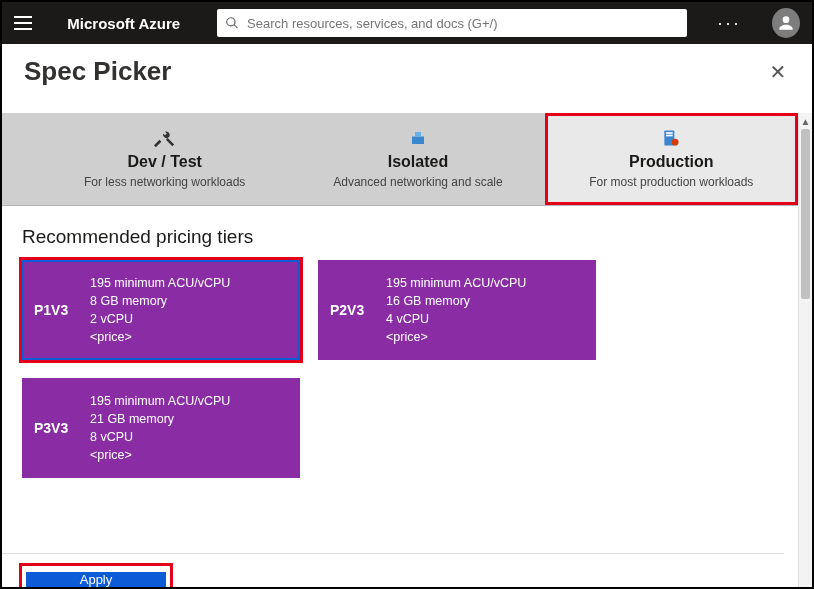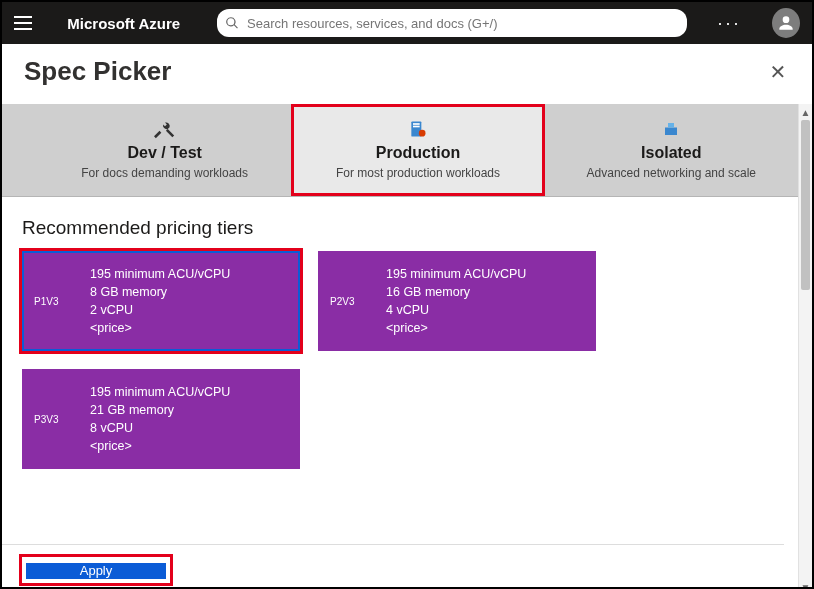--- a/index.html
+++ b/index.html
@@ -19,21 +19,21 @@
   .menu-btn {
     width: 24px; height: 24px;
     display: flex; flex-direction: column; justify-content: center; gap: 4px;
     margin-right: 16px; cursor: pointer;
   }
   .menu-btn span { display:block; height:2px; background:#fff; width:18px; }
   .brand { font-size: 15px; font-weight:600; margin-right: 22px; white-space:nowrap; }
   .searchwrap {
     flex: 0 0 470px;
     background:#fff;
-    border-radius:12px;
+    border-radius:2px;
     height:28px;
     display:flex;
     align-items:center;
     padding:0 8px;
     color:#666;
   }
   .searchwrap svg { width:14px;height:14px;fill:#666;margin-right:8px;flex:none; }
   .searchwrap input {
     border:none;outline:none;flex:1;font-size:13px;color:#333;background:transparent;
   }
@@ -41,21 +41,21 @@
   .more-btn { color:#fff; font-size:18px; letter-spacing:2px; margin-right:16px; cursor:pointer; }
   .avatar {
     width:30px;height:30px;border-radius:50%;background:#7d7d7d;
     display:flex;align-items:center;justify-content:center;
   }
   .avatar svg{width:20px;height:20px;fill:#fff;}
 
   
   .blade-header {
     display:flex;align-items:center;justify-content:space-between;
-    padding: 12px 22px 17px 22px;
+    padding: 12px 22px 26px 22px;
   }
   .blade-header h1 { font-size:26px; font-weight:600; color:#323130; }
   .close-btn { font-size:20px; color:#555; cursor:pointer; width:24px; text-align:center; }
 
   
   .content-area {
     position:relative;
     height: calc(589px - 42px - 52px - 4px);
     display:flex;
   }
@@ -105,21 +105,21 @@
     display:flex;
     align-items:center;
     padding:0 12px;
     cursor:pointer;
   }
   .tier-card.selected {
     outline:2px solid #0b5cd6;
     outline-offset:-2px;
   }
   .tier-card .sku {
-    font-weight:400; font-size:10px; width:56px;
+    font-weight:700; font-size:14px; width:56px;
   }
   .tier-card .lines { font-size:12.5px; line-height:1.45; }
   .hl-red-card { box-shadow: 0 0 0 3px #e3001b; }
 
   
   .footer {
     position:absolute;
     left:0; right:14px; bottom:0;
     border-top:1px solid #ddd;
     background:#fff;
@@ -174,44 +174,44 @@
   <div class="maincol">
 
     <div class="tabs">
       <div class="tab">
         <div class="tab-icon">
           <svg width="22" height="22" viewBox="0 0 24 24" fill="#333">
               <path d="M22 19l-7-7 2-2a4 4 0 00-5-5l2 2-2 2-2-2a4 4 0 005 5l-2 2 7 7 2-2zM2 22l6-6-2-2-6 6 2 2z"></path>
             </svg>
         </div>
         <div class="tab-title">Dev / Test</div>
-        <div class="tab-sub">For docs demanding workloads</div>
+        <div class="tab-sub">For less networking workloads</div>
+      </div>
+      <div class="tab">
+        <div class="tab-icon">
+          <svg width="18" height="18" viewBox="0 0 24 24">
+              <rect x="4" y="10" width="16" height="10" fill="#3a87cf"></rect>
+              <rect x="8" y="4" width="8" height="6" fill="#66b2e8"></rect>
+            </svg>
+        </div>
+        <div class="tab-title">Isolated</div>
+        <div class="tab-sub">Advanced networking and scale</div>
       </div>
       <div class="tab active hl-red">
         <div class="tab-icon">
           <svg width="20" height="20" viewBox="0 0 24 24">
               <rect x="4" y="3" width="12" height="18" rx="1" fill="#3a87cf"></rect>
               <rect x="6" y="5" width="8" height="2" fill="#fff"></rect>
               <rect x="6" y="8" width="8" height="2" fill="#fff"></rect>
               <circle cx="17" cy="17" r="4" fill="#d83b01"></circle>
             </svg>
         </div>
         <div class="tab-title">Production</div>
         <div class="tab-sub">For most production workloads</div>
       </div>
-      <div class="tab">
-        <div class="tab-icon">
-          <svg width="18" height="18" viewBox="0 0 24 24">
-              <rect x="4" y="10" width="16" height="10" fill="#3a87cf"></rect>
-              <rect x="8" y="4" width="8" height="6" fill="#66b2e8"></rect>
-            </svg>
-        </div>
-        <div class="tab-title">Isolated</div>
-        <div class="tab-sub">Advanced networking and scale</div>
-      </div>
     </div>
 
     <div class="section">
       <h2>Recommended pricing tiers</h2>
       <div class="tier-grid">
 
         <div class="tier-card selected hl-red-card">
           <div class="sku">P1V3</div>
           <div class="lines">
             <div>195 minimum ACU/vCPU</div>

